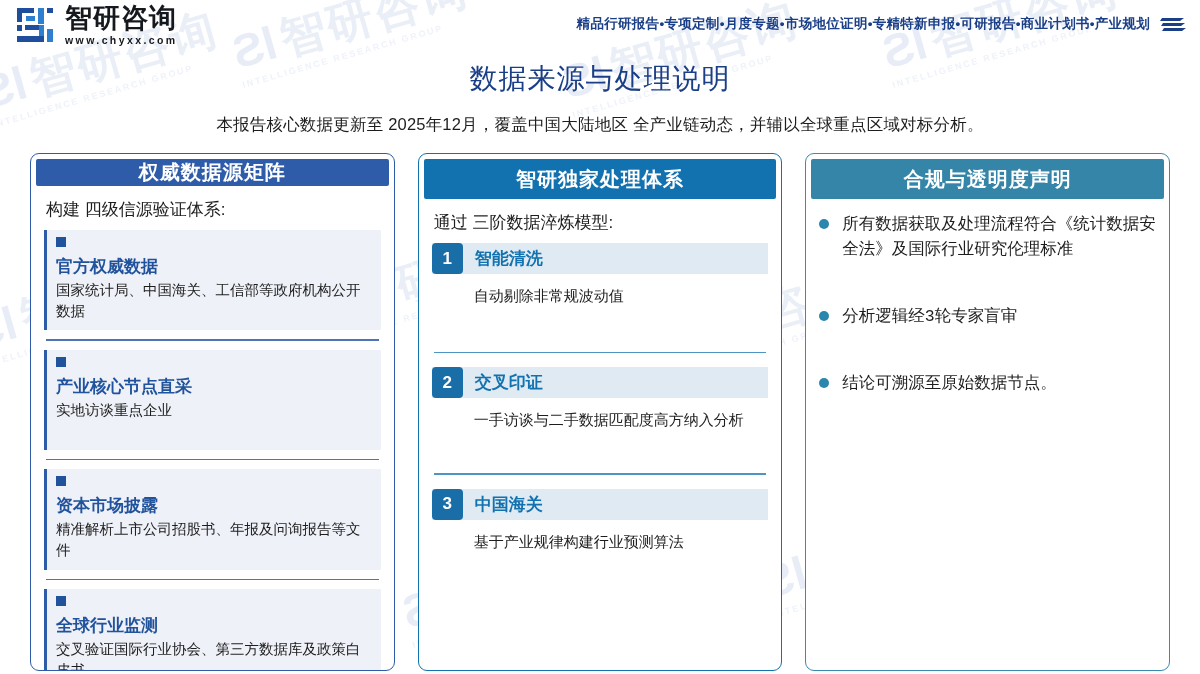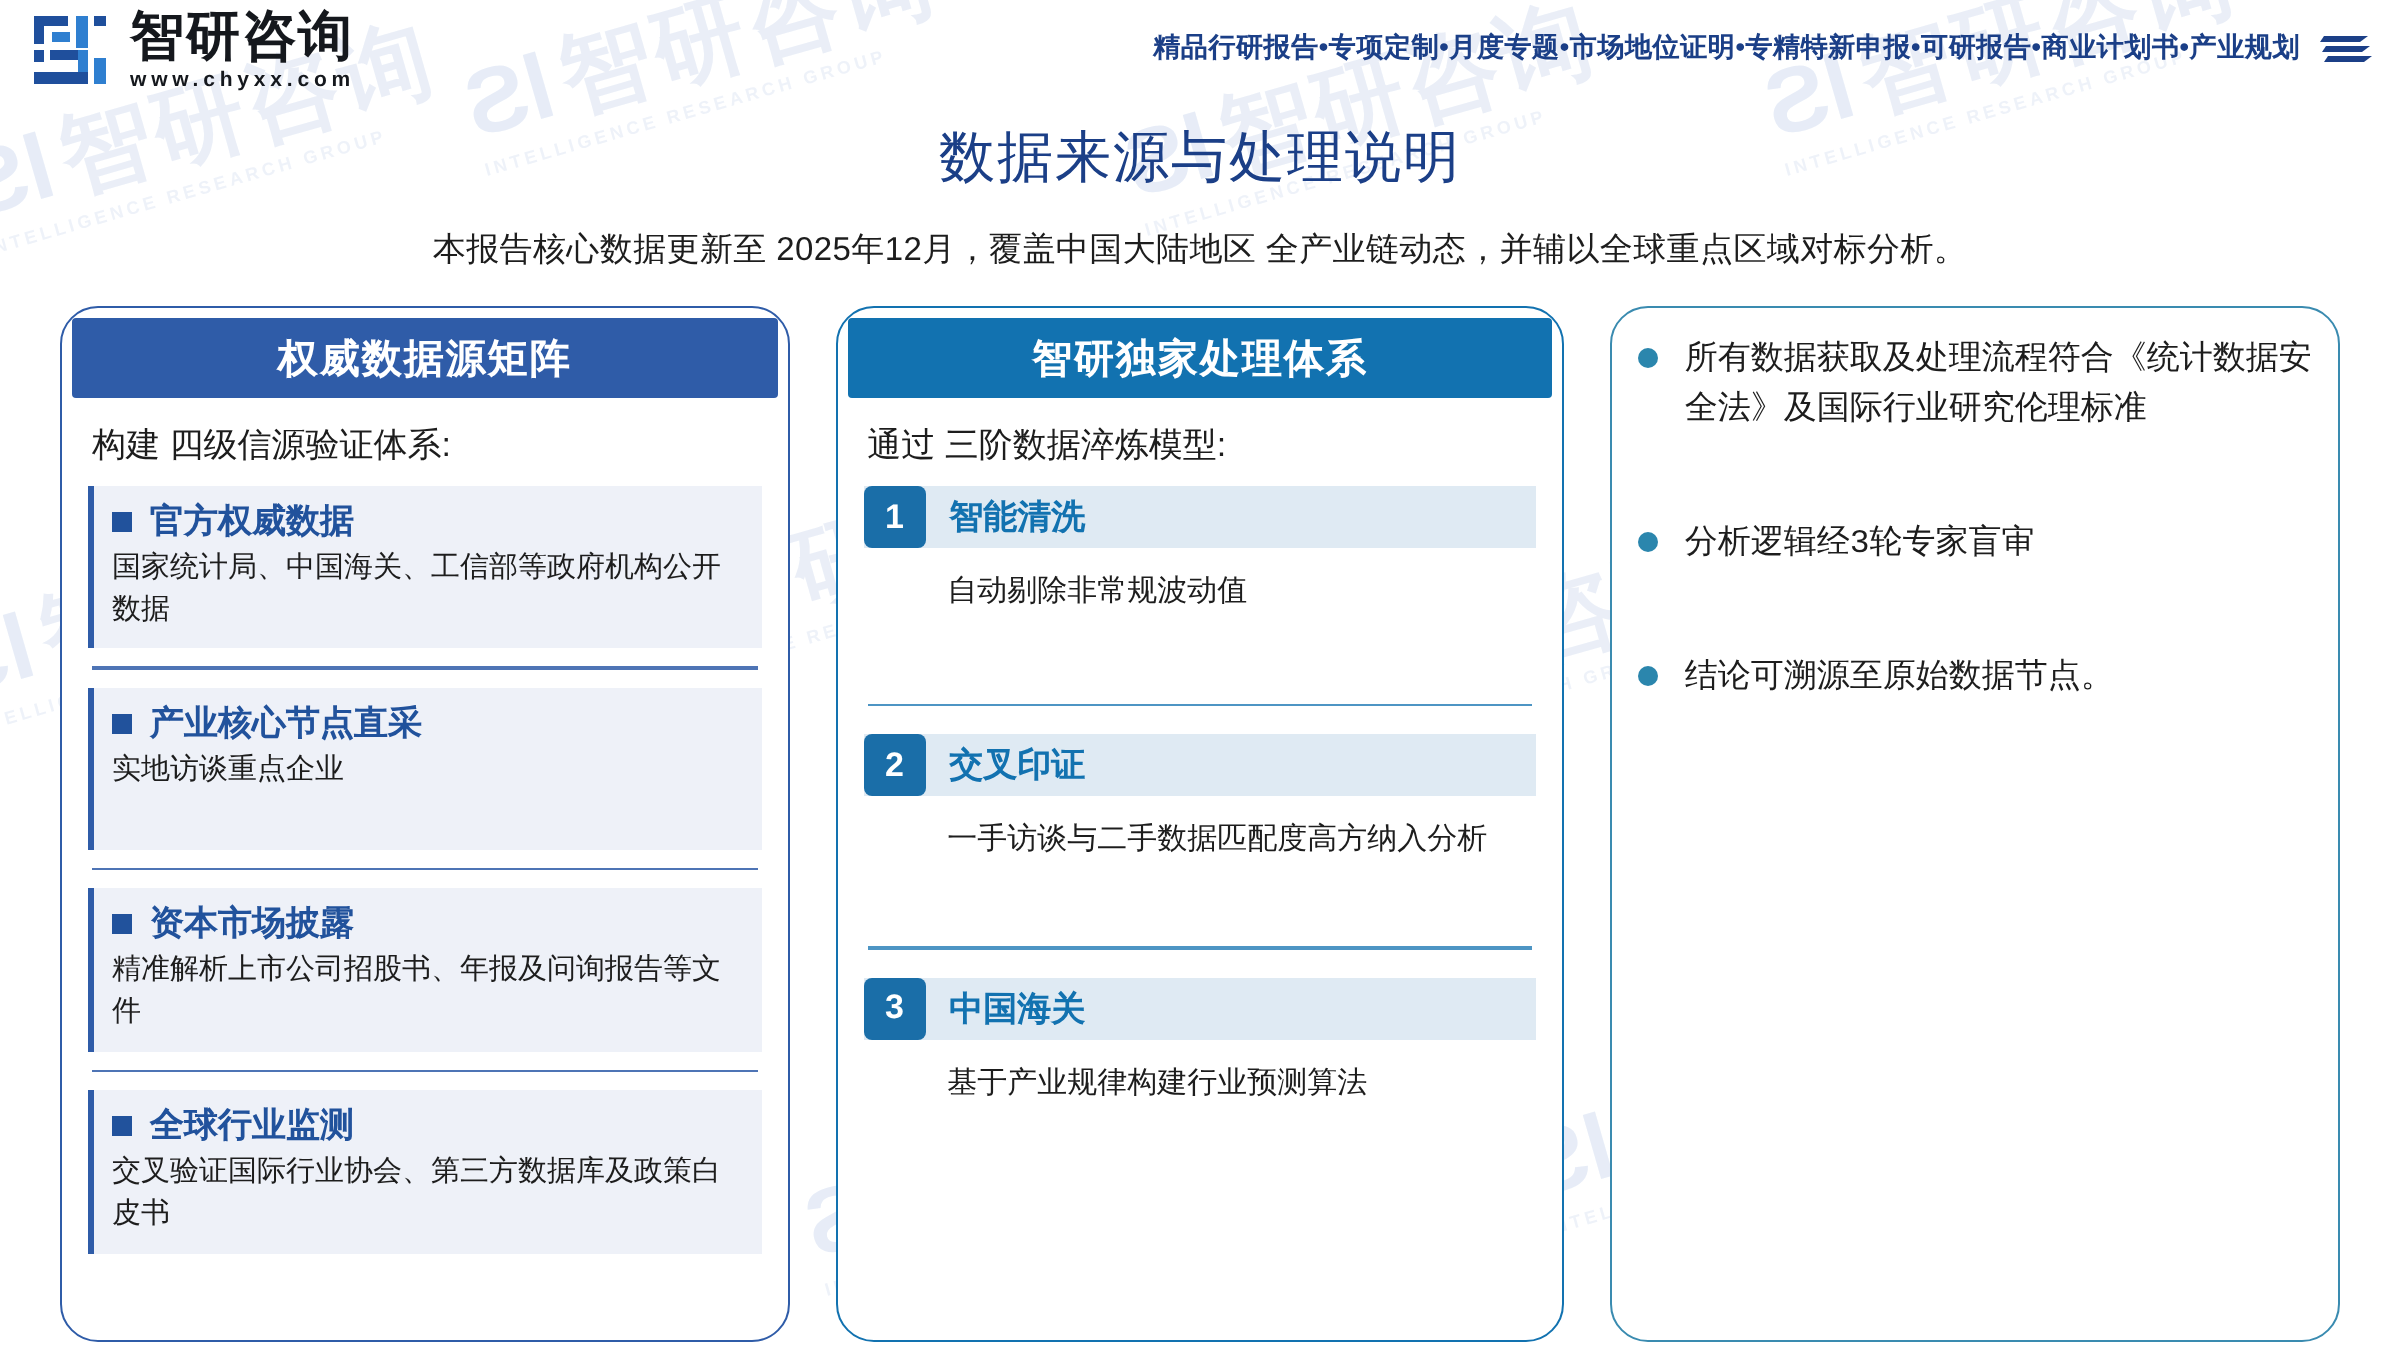--- a/index.html
+++ b/index.html
@@ -34,36 +34,36 @@
 
   
   .title{position:relative;z-index:2;text-align:center;font-size:28px;font-weight:400;
          color:#1b3f87;letter-spacing:1px;margin-top:10px;}
   .subtitle{position:relative;z-index:2;text-align:center;font-size:16.5px;color:#1d1d1d;
             margin-top:16px;letter-spacing:.2px;}
 
   
   .cards{position:relative;z-index:2;display:flex;gap:23px;padding:0 30px;
          margin-top:17px;box-sizing:border-box;}
-  .card{flex:1;border:1.5px solid #2f5ca8;border-radius:19px;background:#ffffff;
+  .card{flex:1;border:1.5px solid #2f5ca8;border-radius:9px;background:#ffffff;
         height:518px;box-sizing:border-box;overflow:hidden;display:flex;flex-direction:column;}
   .card.c2{border-color:#1272b0;}
   .card.c3{border-color:#3a8bb0;}
   .card-head{height:40px;display:flex;align-items:center;justify-content:center;
              color:#fff;font-size:20px;font-weight:700;letter-spacing:1px;
              background:#2f5ca8;margin:5px 5px 0 5px;border-radius:2px;}
   .card.c2 .card-head{background:#1272b0;}
   .card.c3 .card-head{background:#3485a8;}
   .card-body{padding:9px 13px 8px 13px;flex:1;display:flex;flex-direction:column;}
   .intro{font-size:17px;color:#1d1d1d;margin:3px 0 9px 2px;}
 
   
   .src-item{background:#eef1f8;border-left:3px solid #2f5ca8;padding:7px 10px 9px 9px;}
-  .src-title{display:flex;align-items:center;gap:9px;font-size:17px;font-weight:700;
-             color:#21529c;line-height:1.25;}
+  .src-title{display:flex;align-items:flex-start;gap:9px;font-size:17px;font-weight:700;
+             color:#21529c;line-height:1.25;flex-direction:column;}
   .sq{width:10px;height:10px;background:#21529c;flex:none;display:inline-block;}
   .src-desc{font-size:14.5px;color:#1d1d1d;line-height:1.42;margin-top:3px;}
   .divider{height:1.5px;background:#2f5ca8;opacity:.85;margin:9px 2px;}
 
   
   .step-head{display:flex;align-items:stretch;background:#dfeaf3;}
   .step-num{width:31px;min-height:31px;background:#1a6ea8;color:#fff;font-size:17px;
             font-weight:700;display:flex;align-items:center;justify-content:center;
             border-radius:4px;flex:none;}
   .step-title{font-size:17px;font-weight:700;color:#1272b0;display:flex;align-items:center;
@@ -235,20 +235,21 @@
         <div class="step-head">
           <span class="step-num">3</span>
           <span class="step-title">中国海关</span>
         </div>
         <div class="step-desc">基于产业规律构建行业预测算法</div>
       </div>
     </div>
   </div>
 
   <div class="card c3">
+    <div class="card-head">合规与透明度声明</div>
     <div class="card-body">
       <div class="bullets">
         <div class="bullet">
           <span class="dot"></span>
           <span class="bullet-text">所有数据获取及处理流程符合《统计数据安全法》及国际行业研究伦理标准</span>
         </div>
         <div class="bullet" style="margin-top:42px">
           <span class="dot"></span>
           <span class="bullet-text">分析逻辑经3轮专家盲审</span>
         </div>

